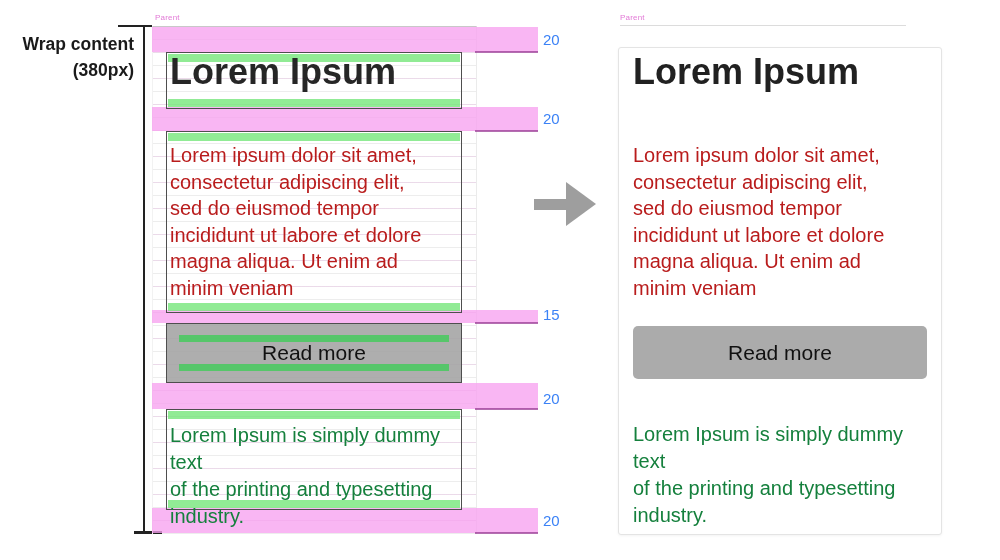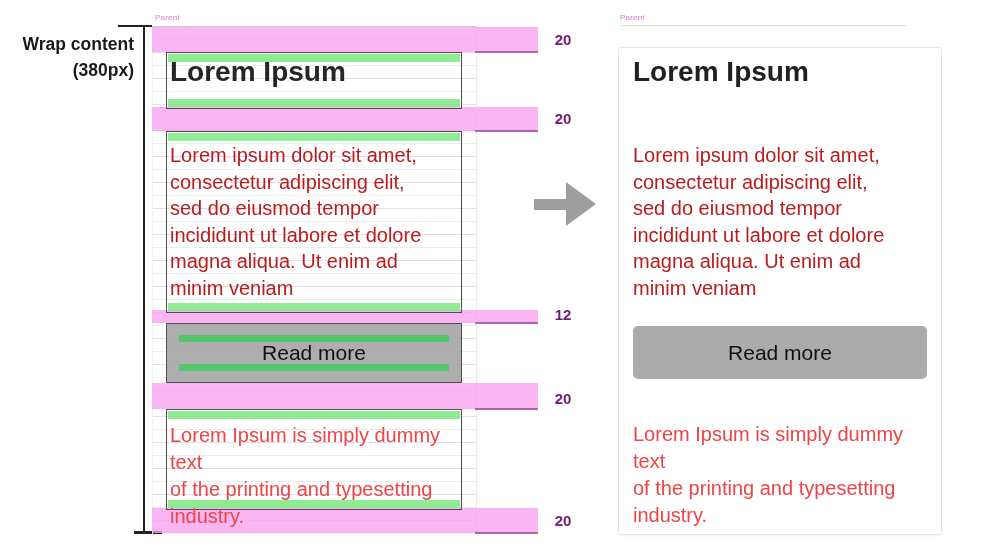--- a/index.html
+++ b/index.html
@@ -40,21 +40,21 @@
   .mbar::after{
     content:"";position:absolute;right:0;bottom:-1px;width:63px;height:2px;
     background:#9a3d96;opacity:.75;
   }
   .mbar.b1{top:27px;height:25px;}
   .mbar.b2{top:107px;height:24px;}
   .mbar.b3{top:310px;height:13px;}
   .mbar.b4{top:383px;height:26px;}
   .mbar.b5{top:508px;height:25px;}
 
-  .mval{left:543px;width:40px;font-size:15px;font-weight:700;color:#701a75;z-index:2;text-align:center;}
+  .mval{left:543px;width:40px;font-size:15px;font-weight:400;color:#3b82f6;z-index:2;}
   .mval.v1{top:31px;}
   .mval.v2{top:110px;}
   .mval.v3{top:306px;}
   .mval.v4{top:390px;}
   .mval.v5{top:512px;}
 
   
   .bbox{border:1px solid #4e4e4e;background:transparent;z-index:2;}
   .bbox.title{left:166px;top:52px;width:294px;height:55px;}
   .bbox.body{left:166px;top:131px;width:294px;height:180px;}
@@ -62,23 +62,23 @@
   .bbox.footer{left:166px;top:409px;width:294px;height:99px;}
 
   .hguide{position:absolute;left:1px;right:1px;height:8px;background:rgba(118,230,122,0.8);}
   .hguide.top{top:1px;}
   .hguide.bottom{bottom:1px;}
   .hguide.btn{left:12px;right:12px;height:7px;background:rgba(78,200,100,0.92);}
   .hguide.btn.top{top:11px;}
   .hguide.btn.bottom{bottom:11px;}
 
   
-  .h-title{height:39px;display:flex;align-items:center;font-size:28px;font-weight:700;color:#262626;z-index:3;white-space:nowrap;}
+  .h-title{height:39px;display:flex;align-items:center;font-size:36px;font-weight:700;color:#262626;z-index:3;white-space:nowrap;}
   .t-body{font-size:20px;line-height:26.5px;color:#b91c1c;white-space:pre-line;z-index:3;}
-  .t-footer{font-size:20px;line-height:27px;color:#ef4444;white-space:pre-line;z-index:3;}
+  .t-footer{font-size:20px;line-height:27px;color:#15803d;white-space:pre-line;z-index:3;}
   .btn-label{position:absolute;inset:0;display:flex;align-items:center;justify-content:center;
     font-size:21px;font-weight:400;color:#111;}
 
   .bp-title{left:170px;top:52px;}
   .bp-body{left:170px;top:142px;width:292px;}
   .bp-footer{left:170px;top:422px;width:292px;}
 
   
   .arrow-shaft{left:534px;top:199px;width:34px;height:11px;background:#9e9e9e;}
   .arrow-head{left:566px;top:182px;width:0;height:0;
@@ -107,21 +107,21 @@
   <div class="abs blueprint"></div>
 
   <div class="abs mbar b1"></div>
   <div class="abs mbar b2"></div>
   <div class="abs mbar b3"></div>
   <div class="abs mbar b4"></div>
   <div class="abs mbar b5"></div>
 
   <div class="abs mval v1">20</div>
   <div class="abs mval v2">20</div>
-  <div class="abs mval v3">12</div>
+  <div class="abs mval v3">15</div>
   <div class="abs mval v4">20</div>
   <div class="abs mval v5">20</div>
 
   <div class="abs bbox title">
     <div class="hguide top"></div>
     <div class="hguide bottom"></div>
   </div>
   <div class="abs h-title bp-title">Lorem Ipsum</div>
 
   <div class="abs bbox body">

